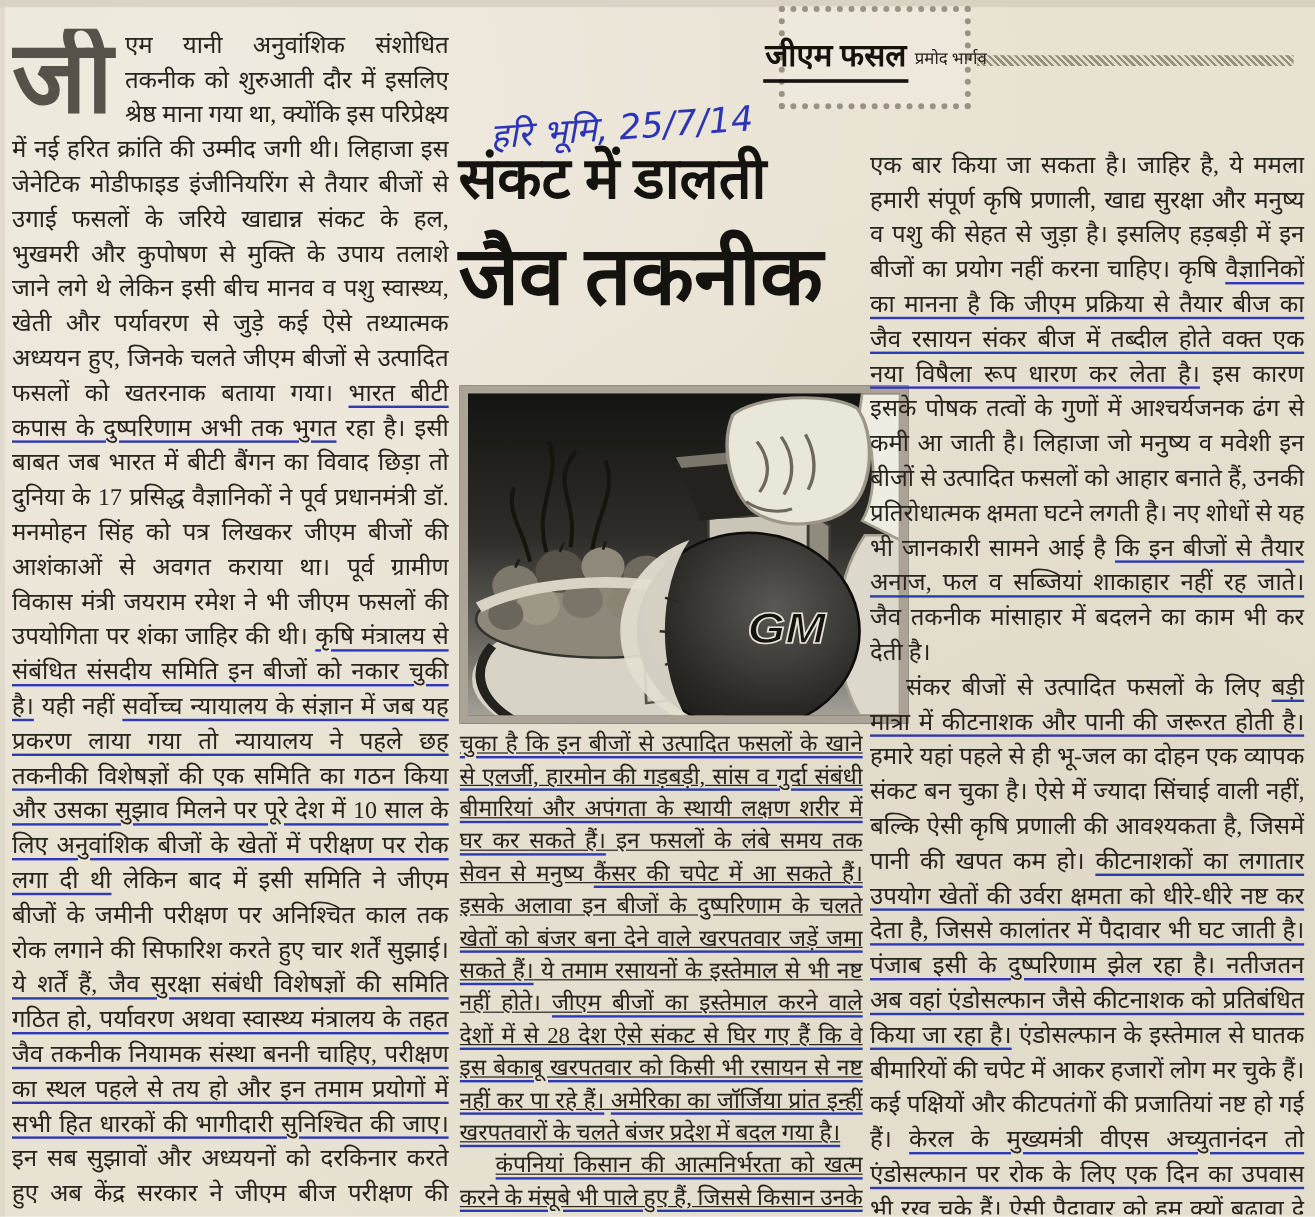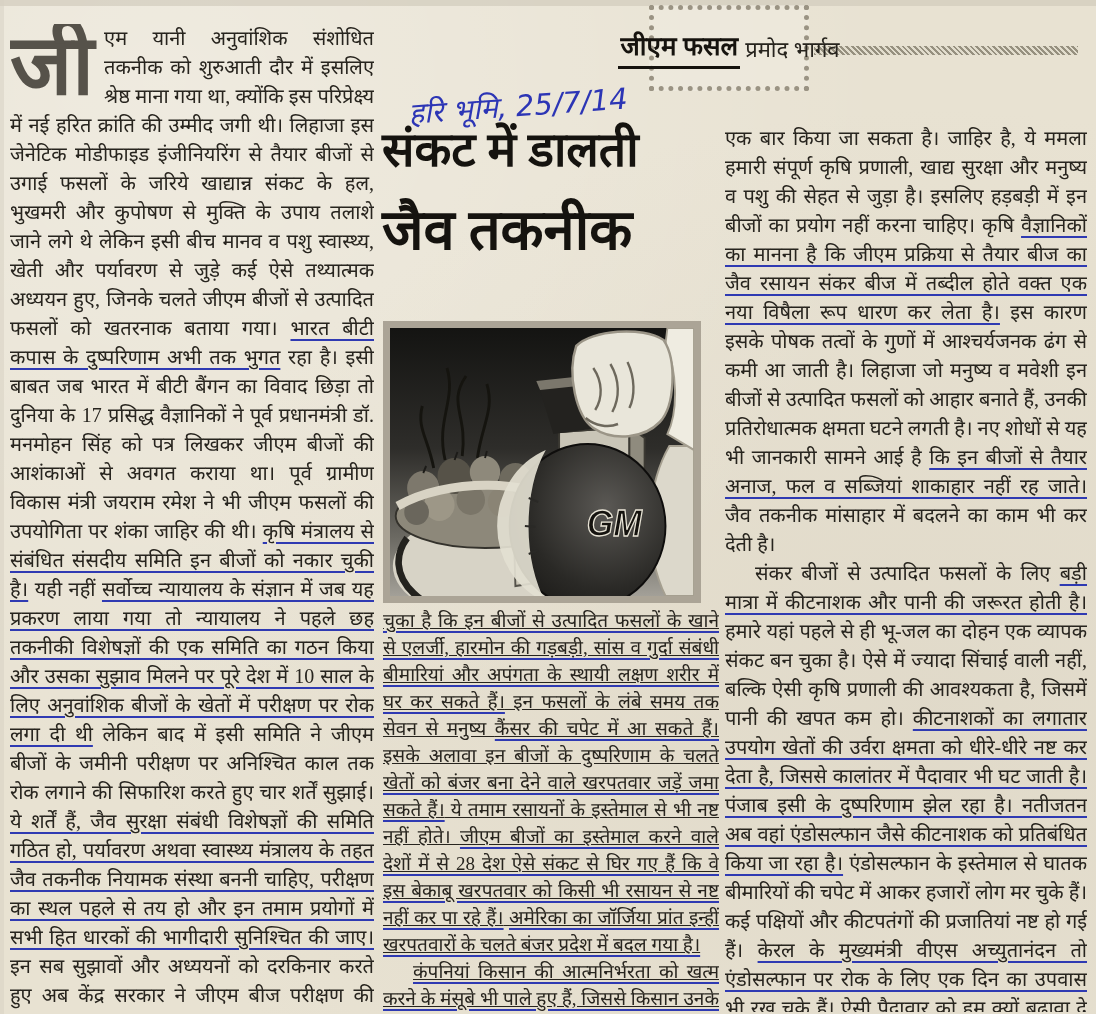--- a/index.html
+++ b/index.html
@@ -37,39 +37,39 @@
 
   
   .handwriting{
     position:absolute;left:408px;top:82px;width:310px;
     color:#2c35b5;font-size:29px;font-style:italic;
     transform:rotate(-4deg);font-family:"DejaVu Sans",sans-serif;
     white-space:nowrap;
   }
   .headline{position:absolute;left:382px;top:118px;width:338px;color:#15130f;font-weight:bold;}
   .headline .l1{font-size:48px;line-height:64px;margin:0;}
-  .headline .l2{font-size:56px;line-height:96px;margin:0;}
+  .headline .l2{font-size:68px;line-height:96px;margin:0;}
 
   
   .masthead-box{
     position:absolute;left:649px;top:5px;width:160px;height:86px;
     border:5px dotted #9a9383;background:rgba(242,238,228,.45);
     display:flex;flex-direction:row;align-items:center;justify-content:center;gap:5px;
     box-sizing:border-box;
   }
   .masthead-title{font-size:26px;font-weight:bold;color:#16130e;border-bottom:3px solid #16130e;padding:0 2px 3px;white-space:nowrap;}
-  .masthead-author{font-size:22px;color:#27241e;white-space:nowrap;}
+  .masthead-author{font-size:14px;color:#27241e;white-space:nowrap;}
   .band{
     position:absolute;left:814px;top:46px;width:264px;height:9px;
     background:repeating-linear-gradient(45deg,#96907f 0 2px,#e2ddcd 2px 4px);
   }
 
   
   .illus{
-    position:absolute;left:383px;top:321px;width:318px;height:282px;
+    position:absolute;left:383px;top:321px;width:374px;height:282px;
     border:7px solid #aba496;box-sizing:border-box;background:#111;
   }
   .illus svg{display:block;width:100%;height:100%;}
 </style>
 </head>
 <body>
 
 <div class="page">
   <div class="scan-top"></div>
   <div class="scan-left"></div>

